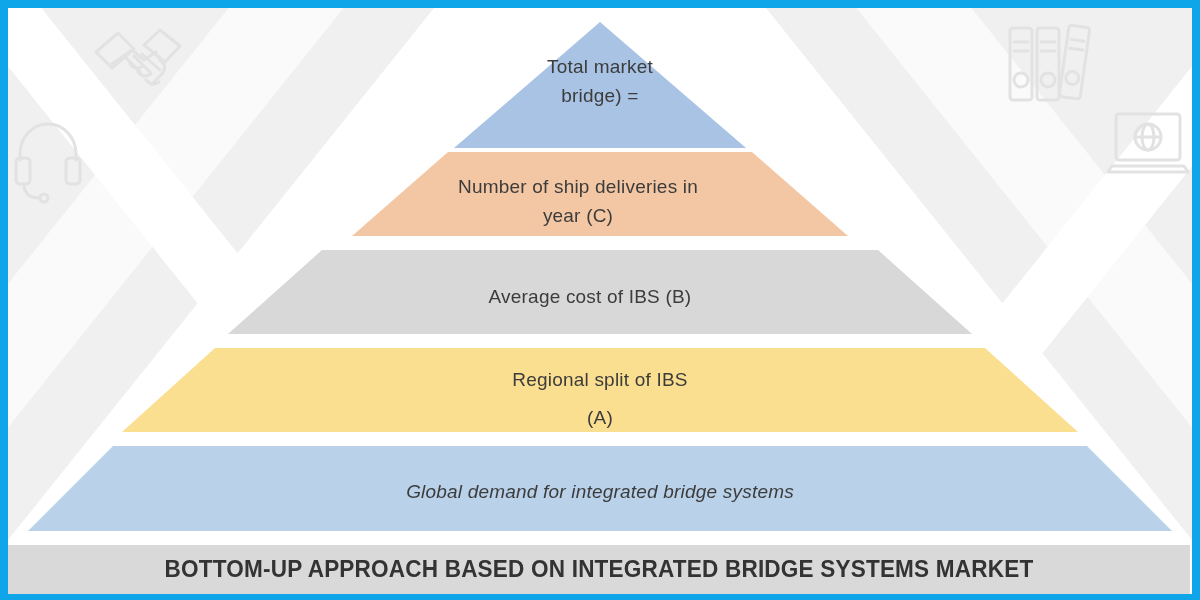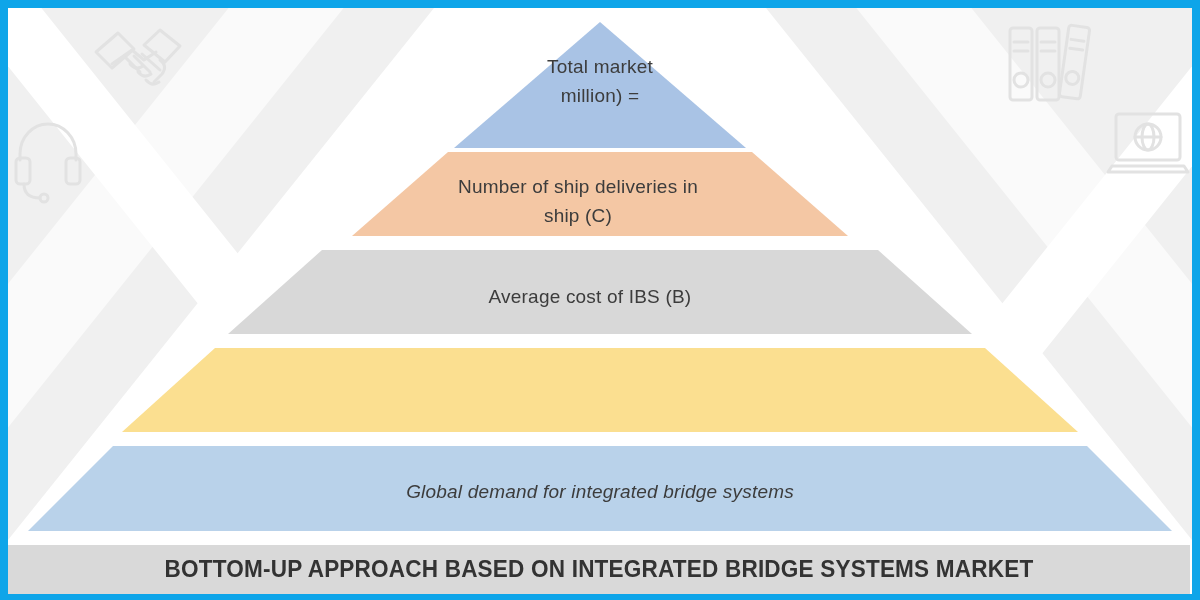--- a/index.html
+++ b/index.html
@@ -98,28 +98,32 @@
     <polygon points="448,152 752,152 848,236 352,236" fill="#f4c7a4"></polygon>
     <polygon points="322,250 878,250 972,334 228,334" fill="#d8d8d8"></polygon>
     <polygon points="215,348 985,348 1078,432 122,432" fill="#fbdf90"></polygon>
     <polygon points="113,446 1087,446 1172,531 28,531" fill="#b9d2ea"></polygon>
 
     <rect x="8" y="545" width="1182" height="49" fill="#d9d9d9"></rect>
   </svg>
 
   <div class="lvl-label" id="label-l1">
     <span>Total market</span>
-    <span>million) =</span>
+    <span>bridge) =</span>
   </div>
   <div class="lvl-label" id="label-l2">
     <span>Number of ship deliveries in</span>
-    <span>ship (C)</span>
+    <span>year (C)</span>
   </div>
   <div class="lvl-label" id="label-l3">
     <span>Average cost of IBS (B)</span>
+  </div>
+  <div class="lvl-label" id="label-l4">
+    <span>Regional split of IBS</span>
+    <span>(A)</span>
   </div>
   <div class="lvl-label" id="label-l5">
     <span>Global demand for integrated bridge systems</span>
   </div>
 
   <div id="bar-label">BOTTOM-UP APPROACH BASED ON INTEGRATED BRIDGE SYSTEMS MARKET</div>
 
 </div>
 
 </body></html>

